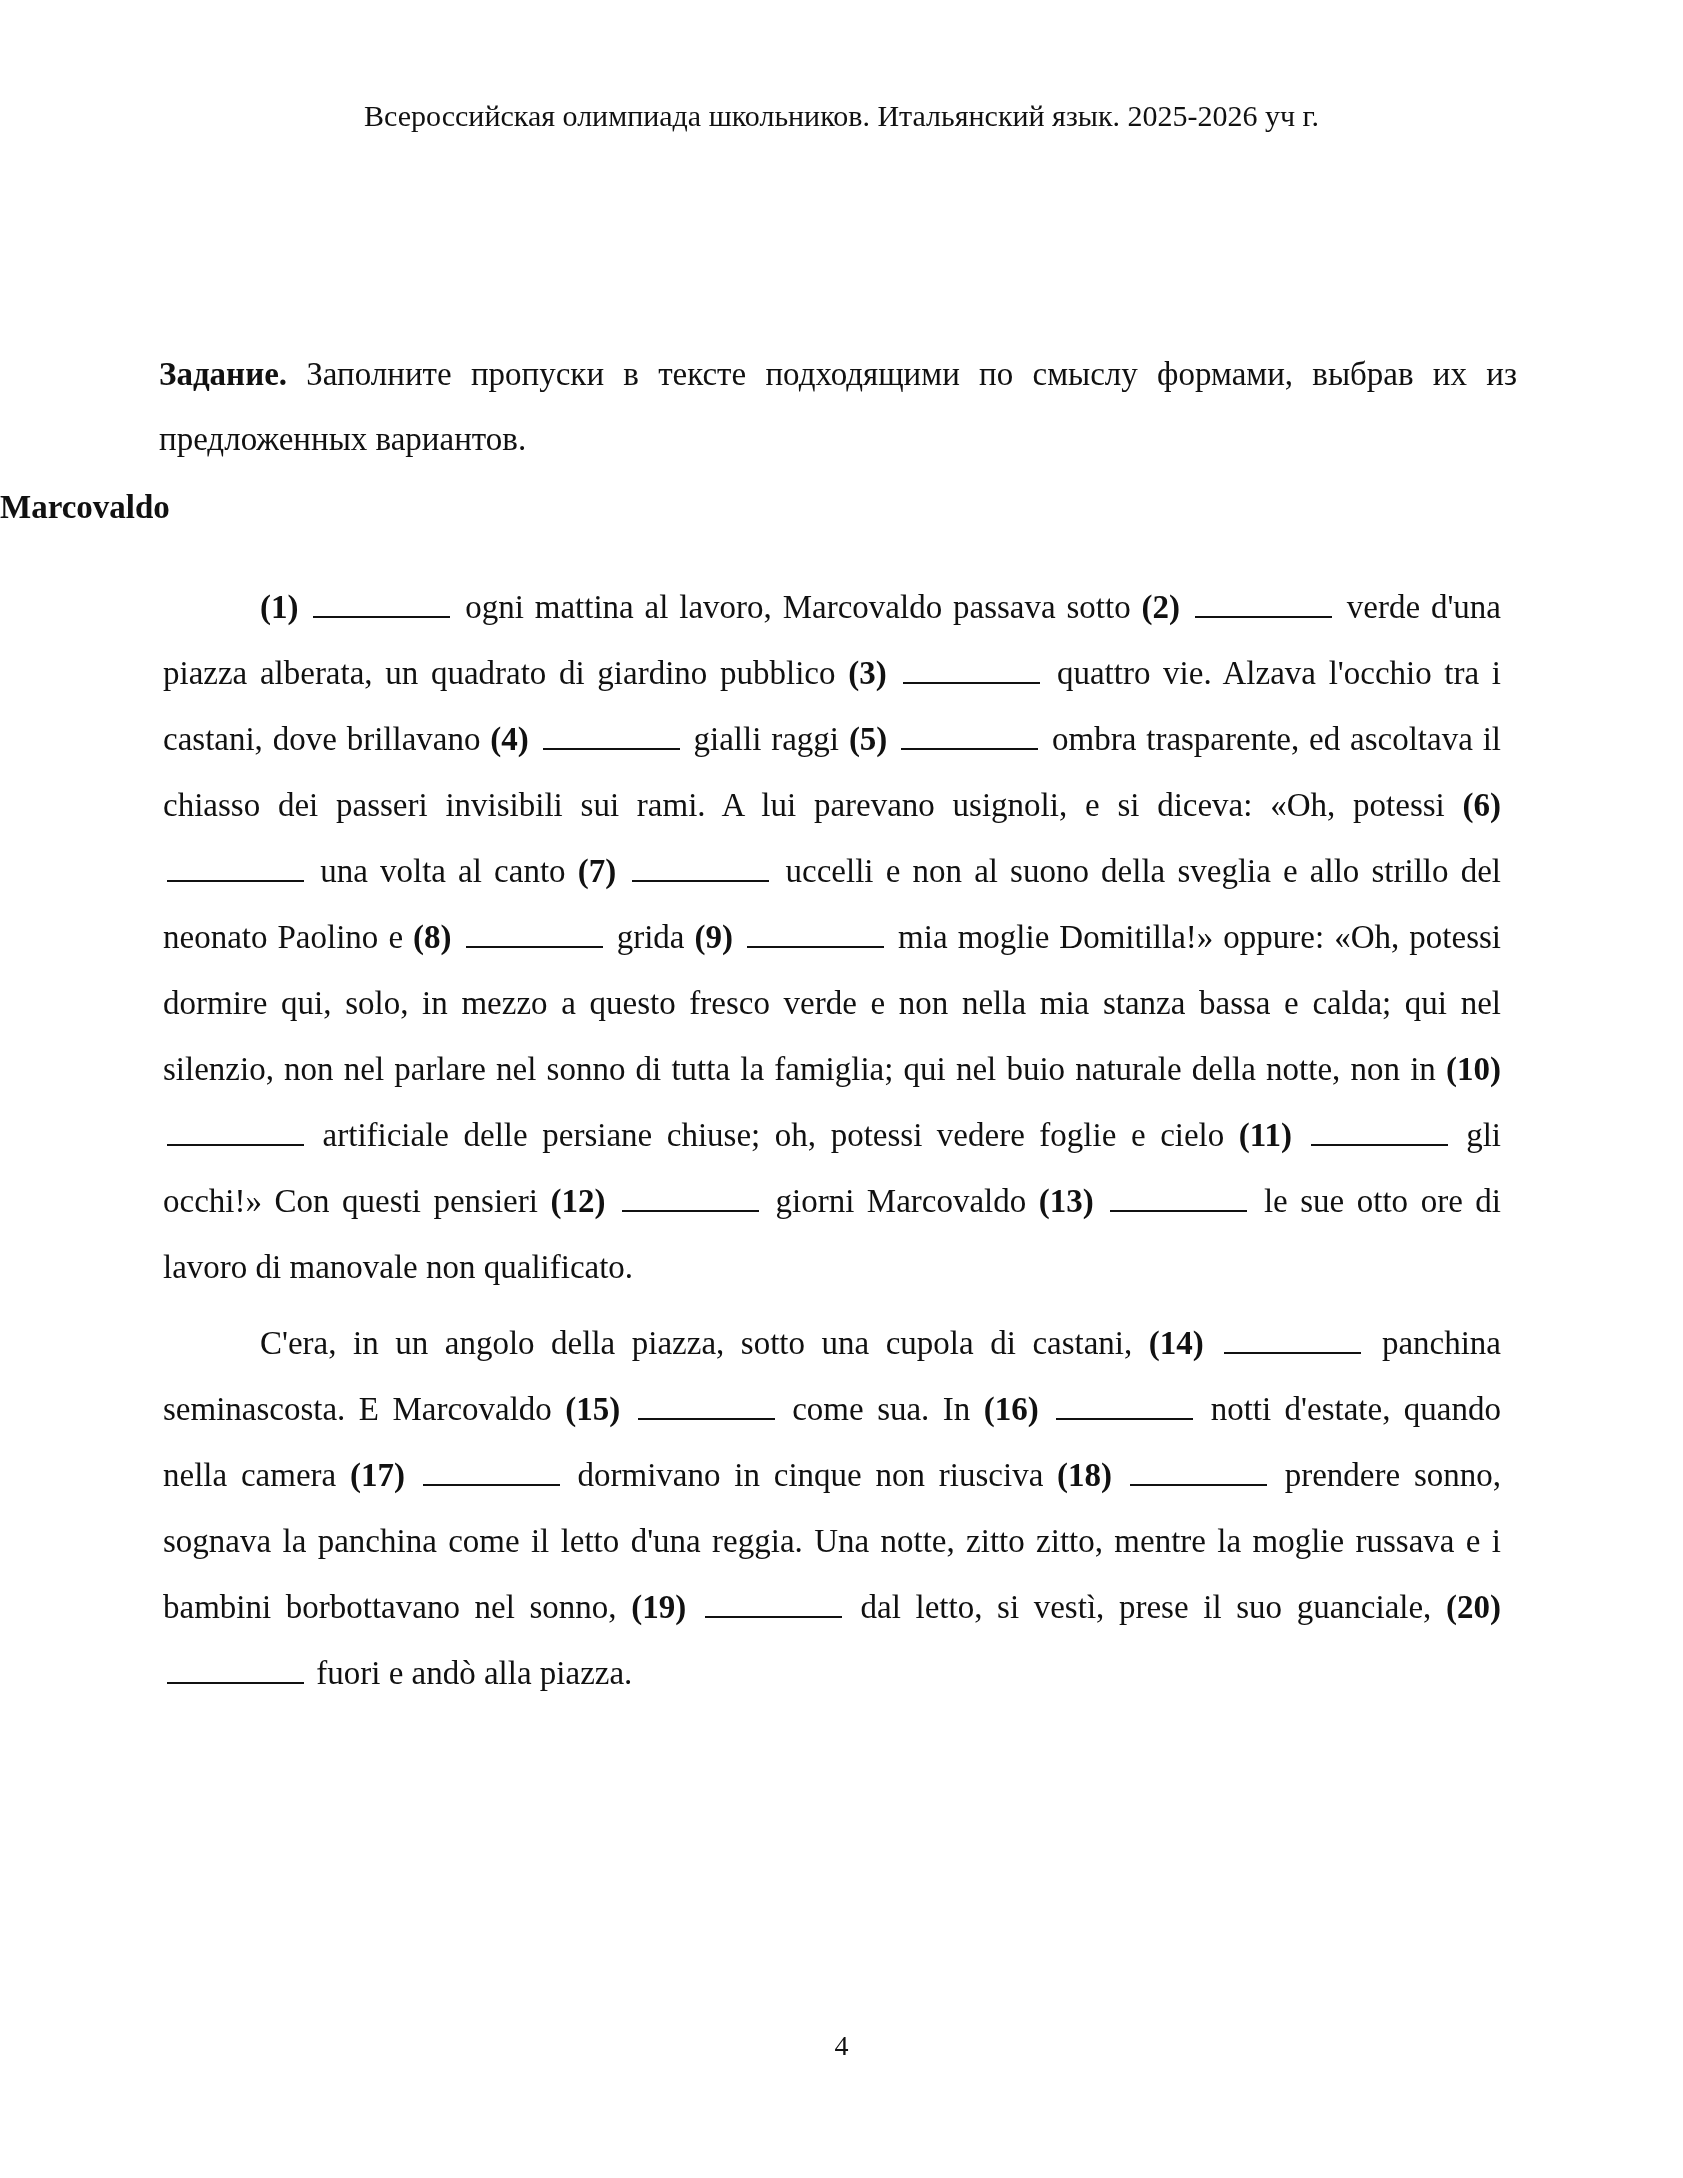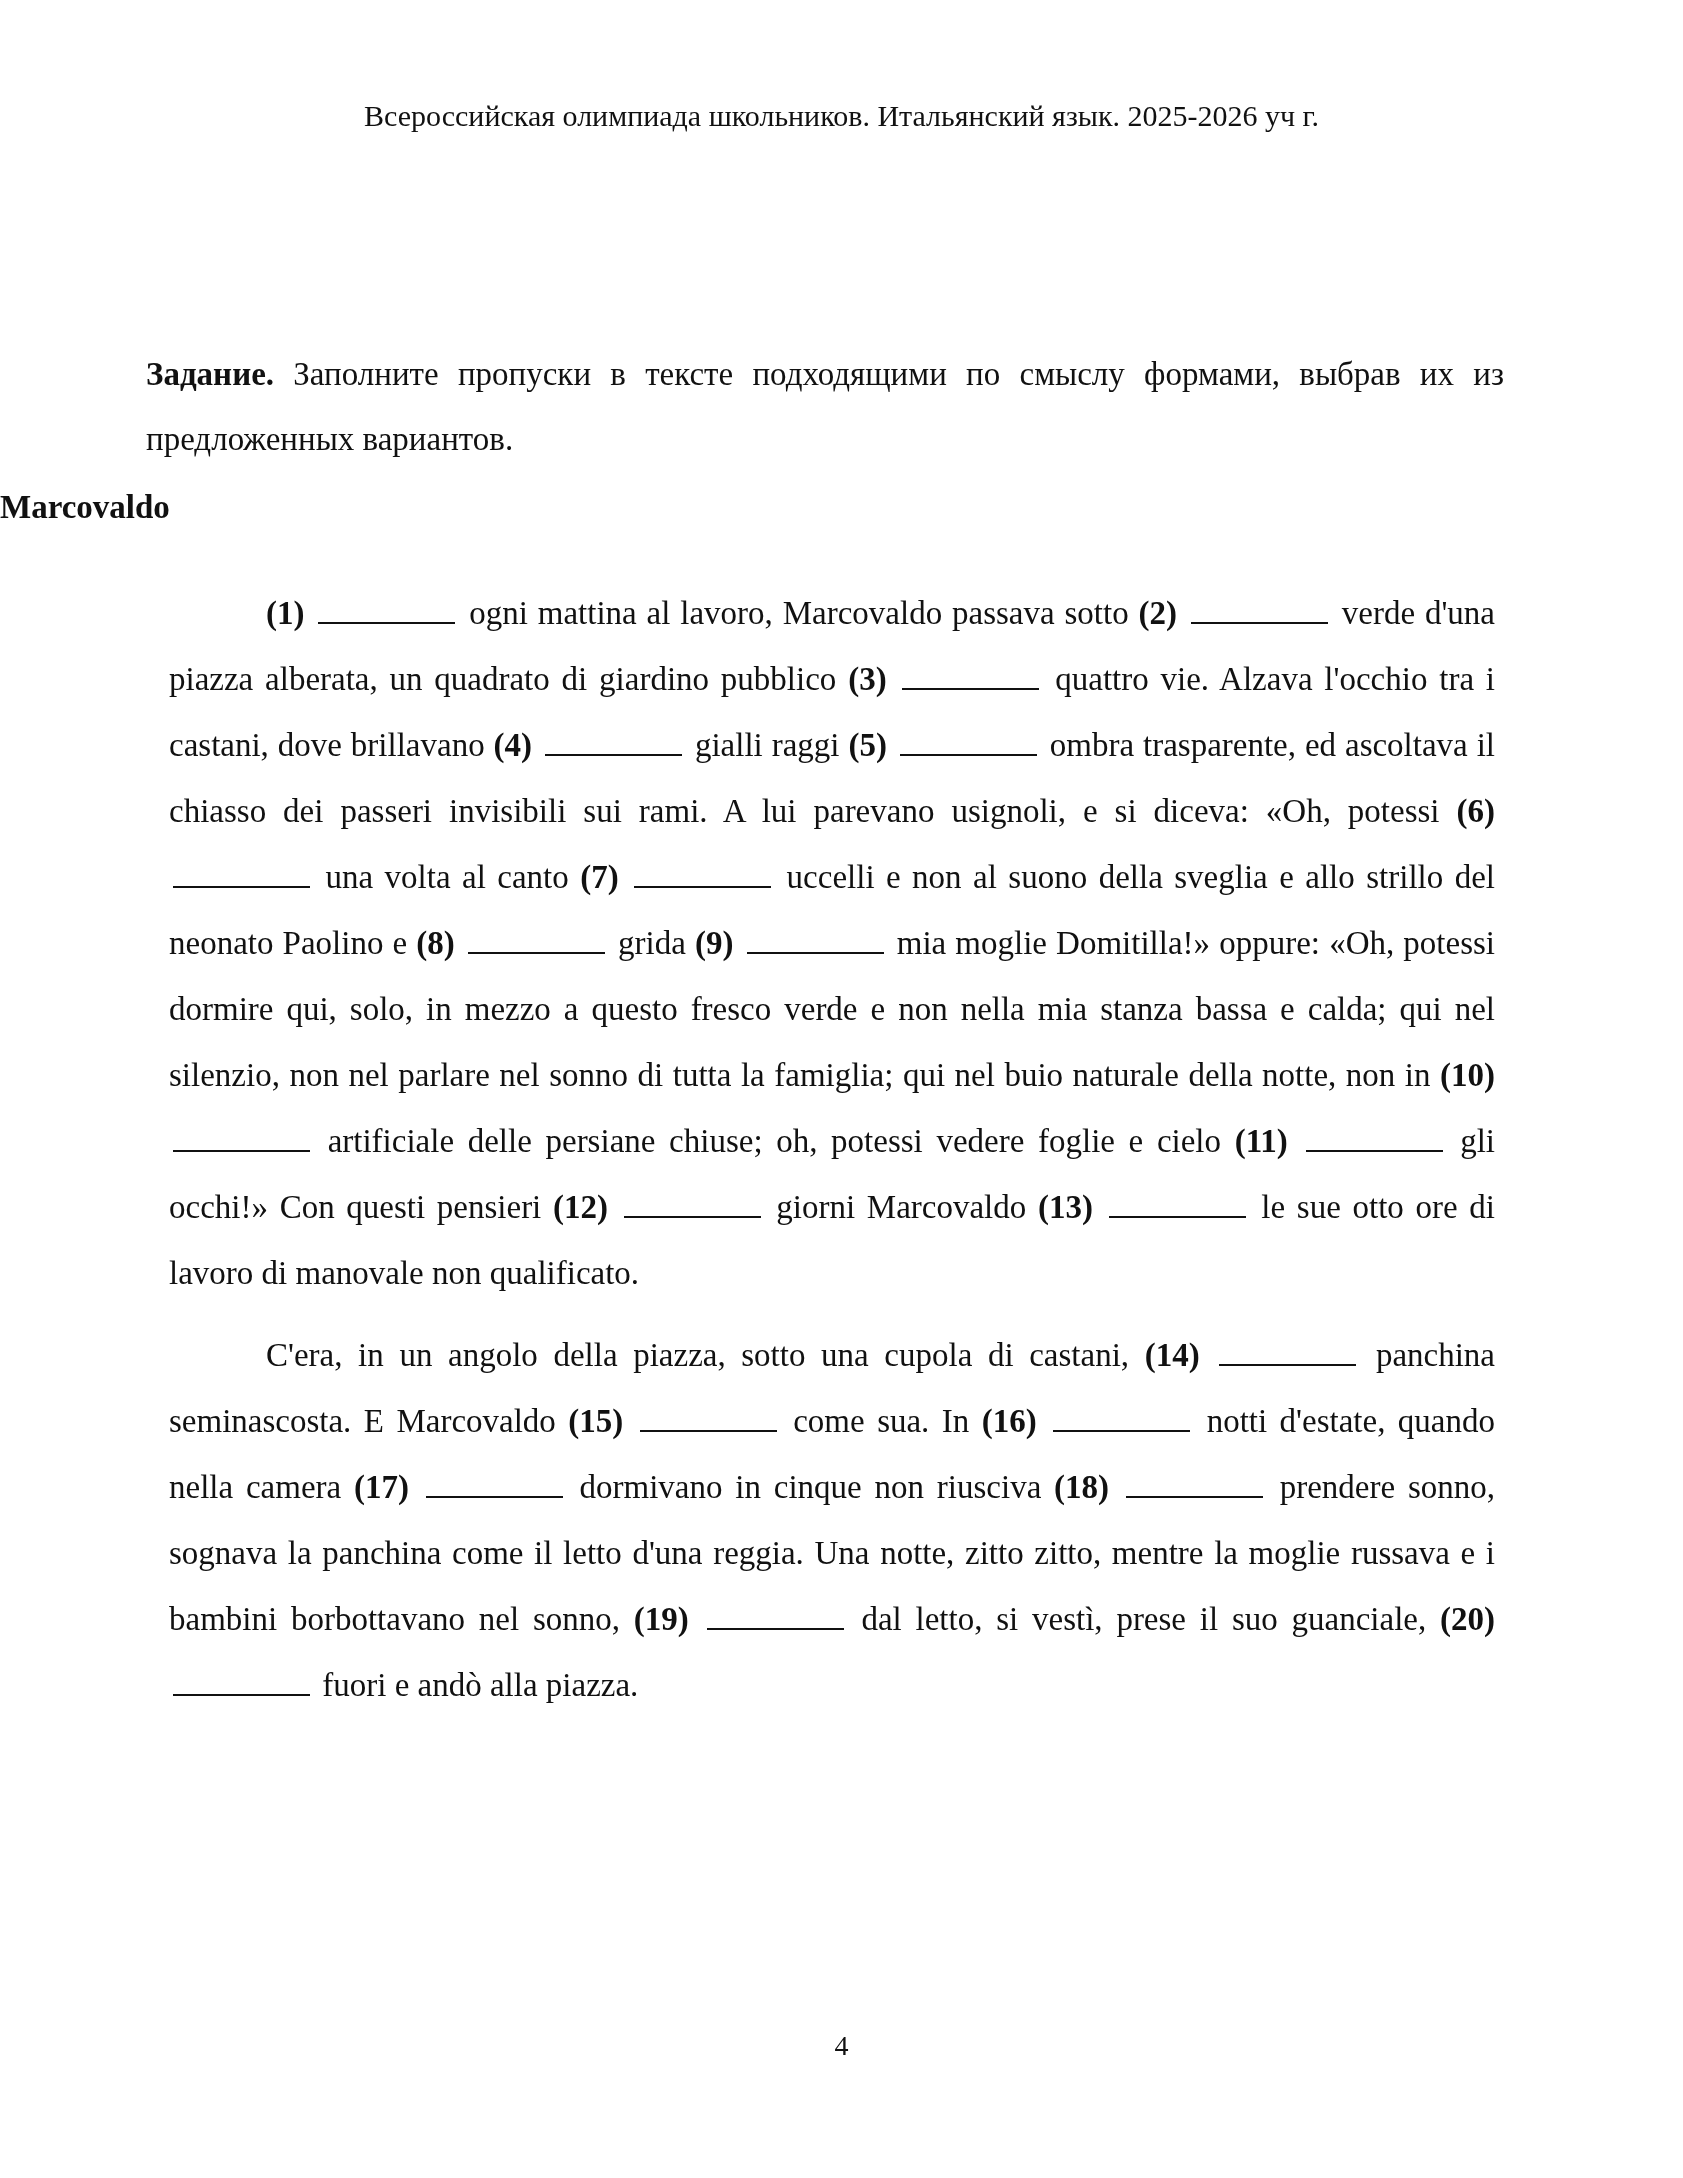--- a/index.html
+++ b/index.html
@@ -5,27 +5,27 @@
   html, body { margin: 0; padding: 0; background: #ffffff; }
   body { width: 1683px; height: 2178px; position: relative; overflow: hidden;
          font-family: "Liberation Serif", "DejaVu Serif", serif; color: #111; }
   .page { position: absolute; left: 0; top: 0; width: 1683px; height: 1880px; padding-left: 8px; }
   .hdr { position: absolute; left: 0; width: 1683px; text-align: center; font-size: 30px; line-height: 38px; }
   .hdr1 { top: 97px; }
   .hdr2 { top: 135px; }
   .title { position: absolute; top: 216px; left: 0; width: 1683px; text-align: center;
            font-size: 33px; font-weight: bold; }
   .title span { text-decoration: underline; text-decoration-thickness: 3px; text-underline-offset: 4px; }
-  .task { position: absolute; left: 146px; width: 1358px; top: 342px; font-size: 33px; line-height: 65px;
+  .task { position: absolute; left: 159px; width: 1358px; top: 342px; font-size: 33px; line-height: 65px;
           text-align: justify; }
   .task b { font-weight: bold; }
   .story-title { position: absolute; top: 489px; left: 0; width: 1683px; text-align: left;
                  font-size: 33px; font-weight: bold; }
   .text { position: absolute; left: 153px; width: 1358px; top: 564px; font-size: 33px; line-height: 66px; }
-  .para { text-align: justify; text-indent: 97px; margin: 16px; }
+  .para { text-align: justify; text-indent: 97px; margin: 10px; }
   .gapnum { font-weight: bold; }
   .blank { display: inline-block; width: 137px; border-bottom: 2px solid #111; height: 26px; vertical-align: baseline; margin: 0 4px; }
   .pagenum { position: absolute; top: 2030px; left: 0; width: 1683px; text-align: center; font-size: 28px; }
 </style>
 </head>
 <body>
 
 <div class="page">
   <div class="hdr hdr1">Всероссийская олимпиада школьников. Итальянский язык. 2025-2026 уч г.</div>
 

